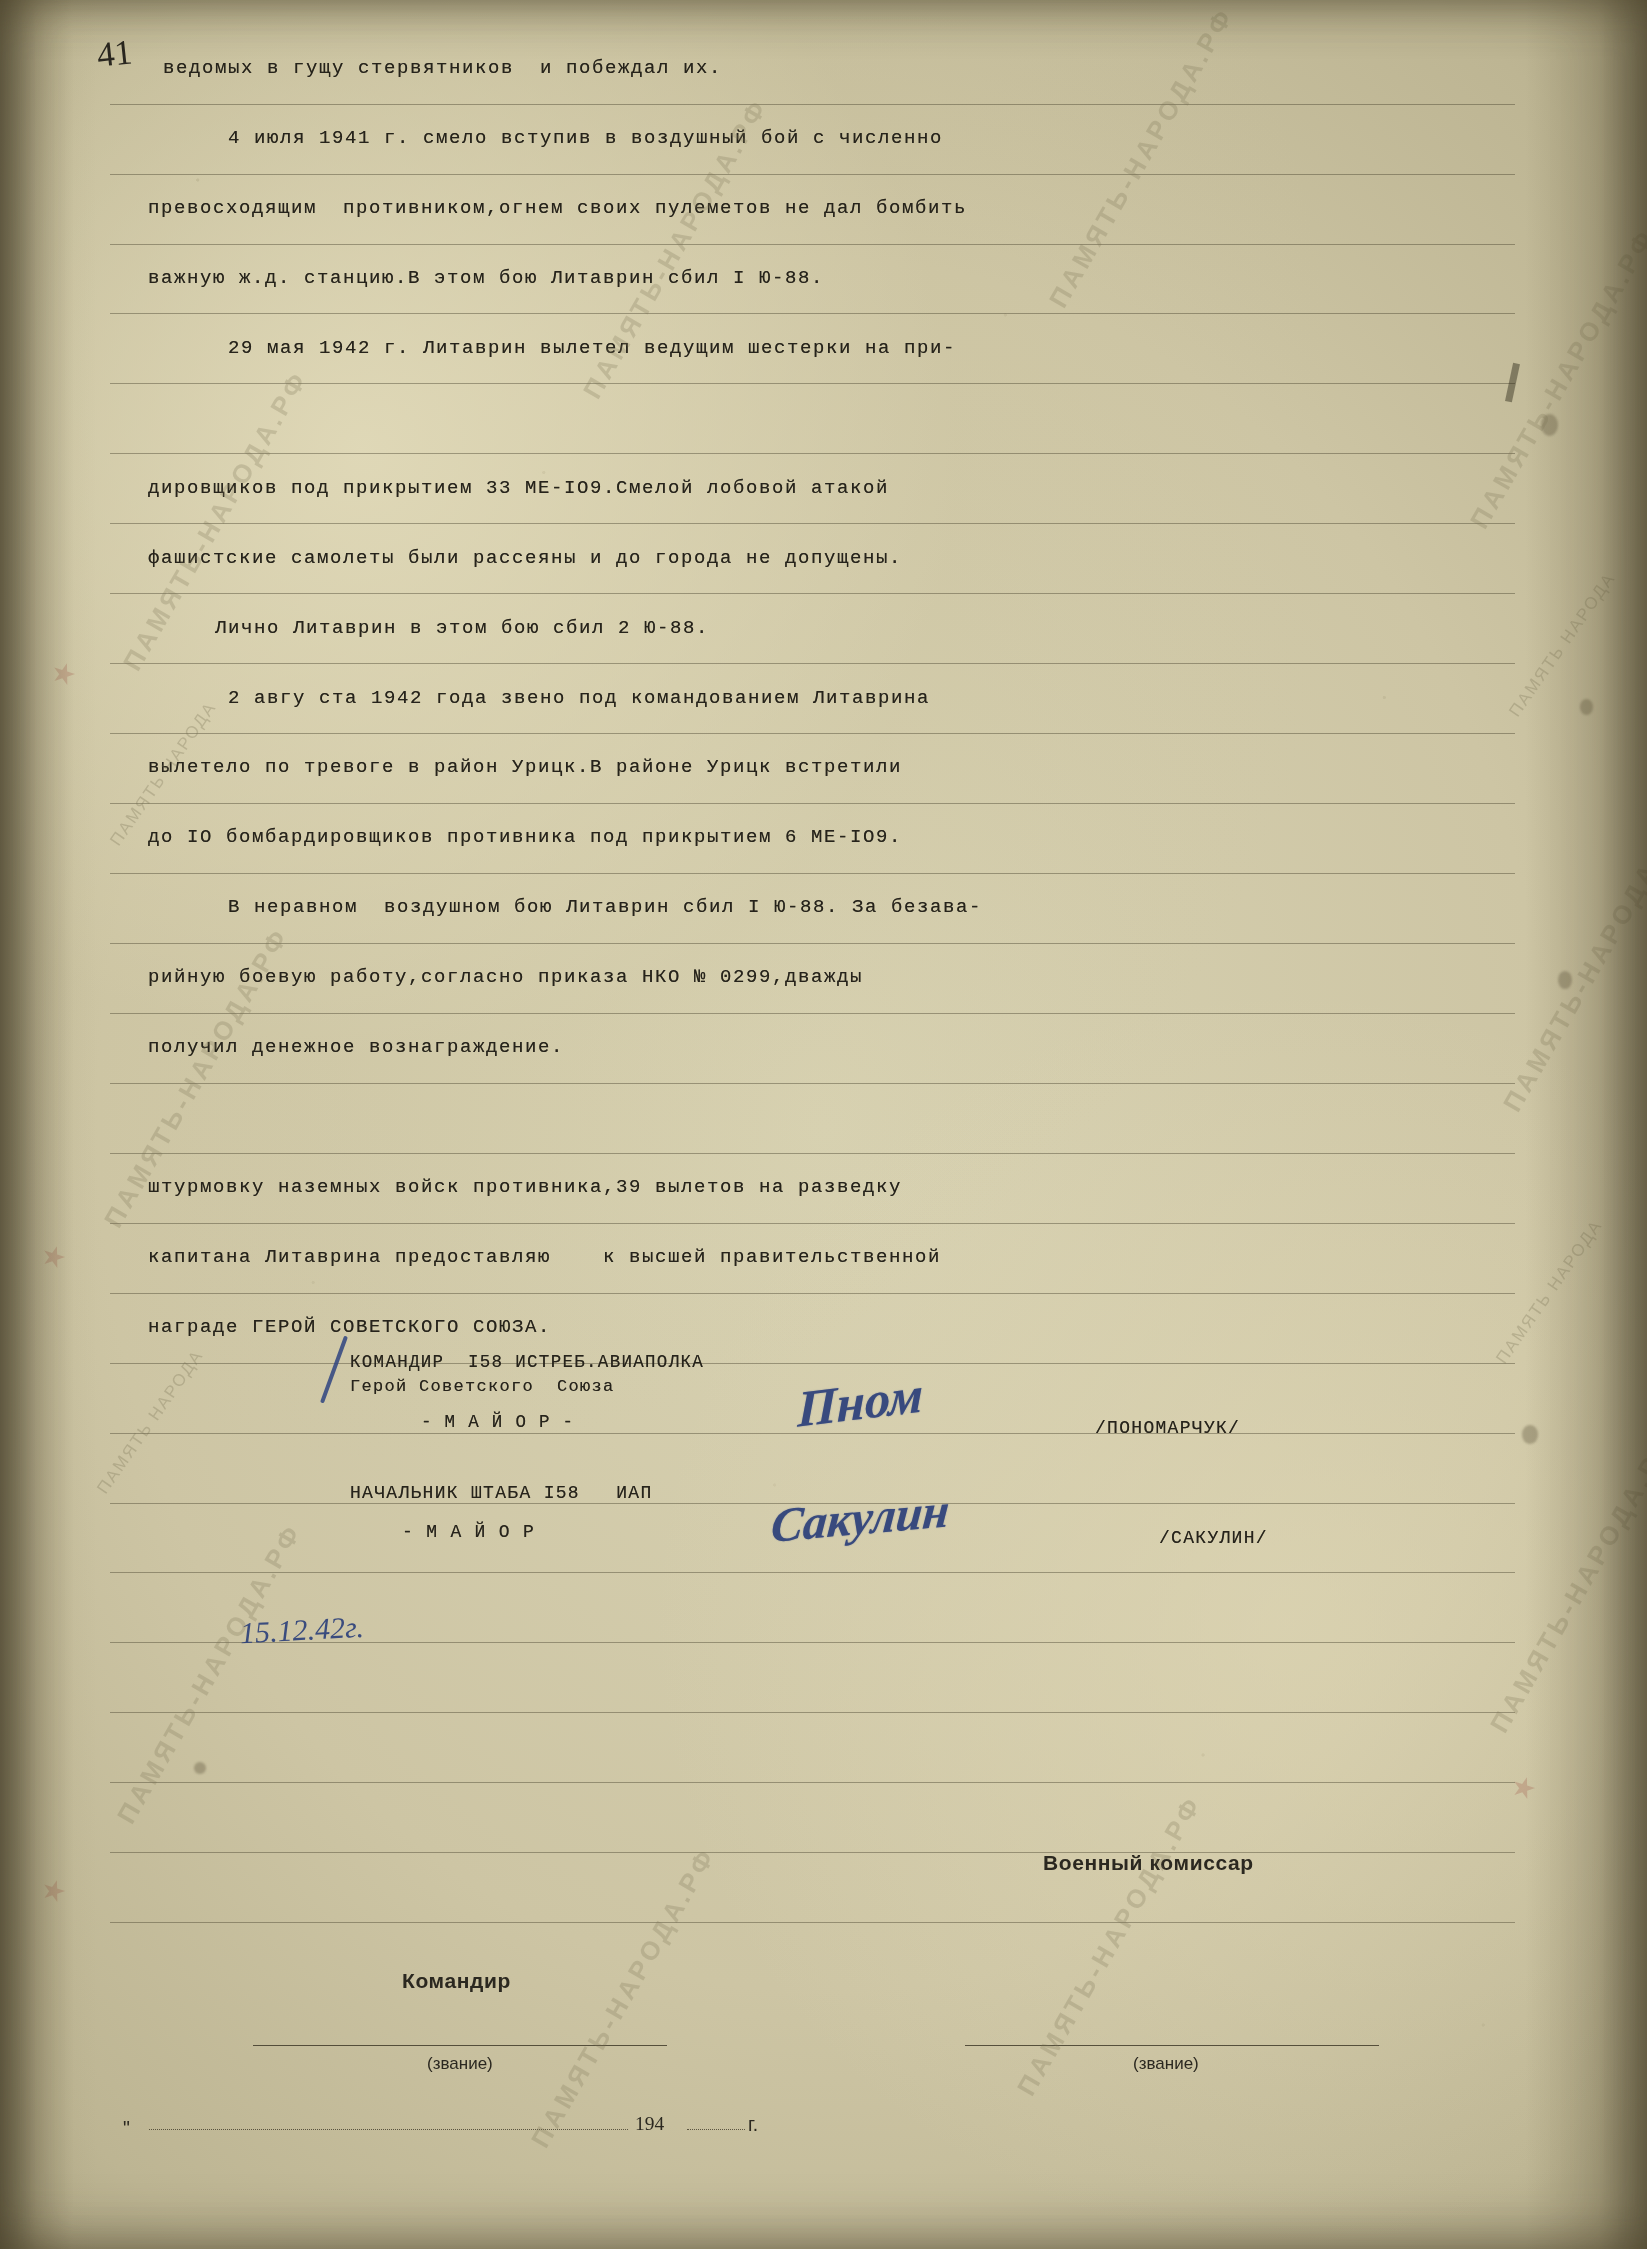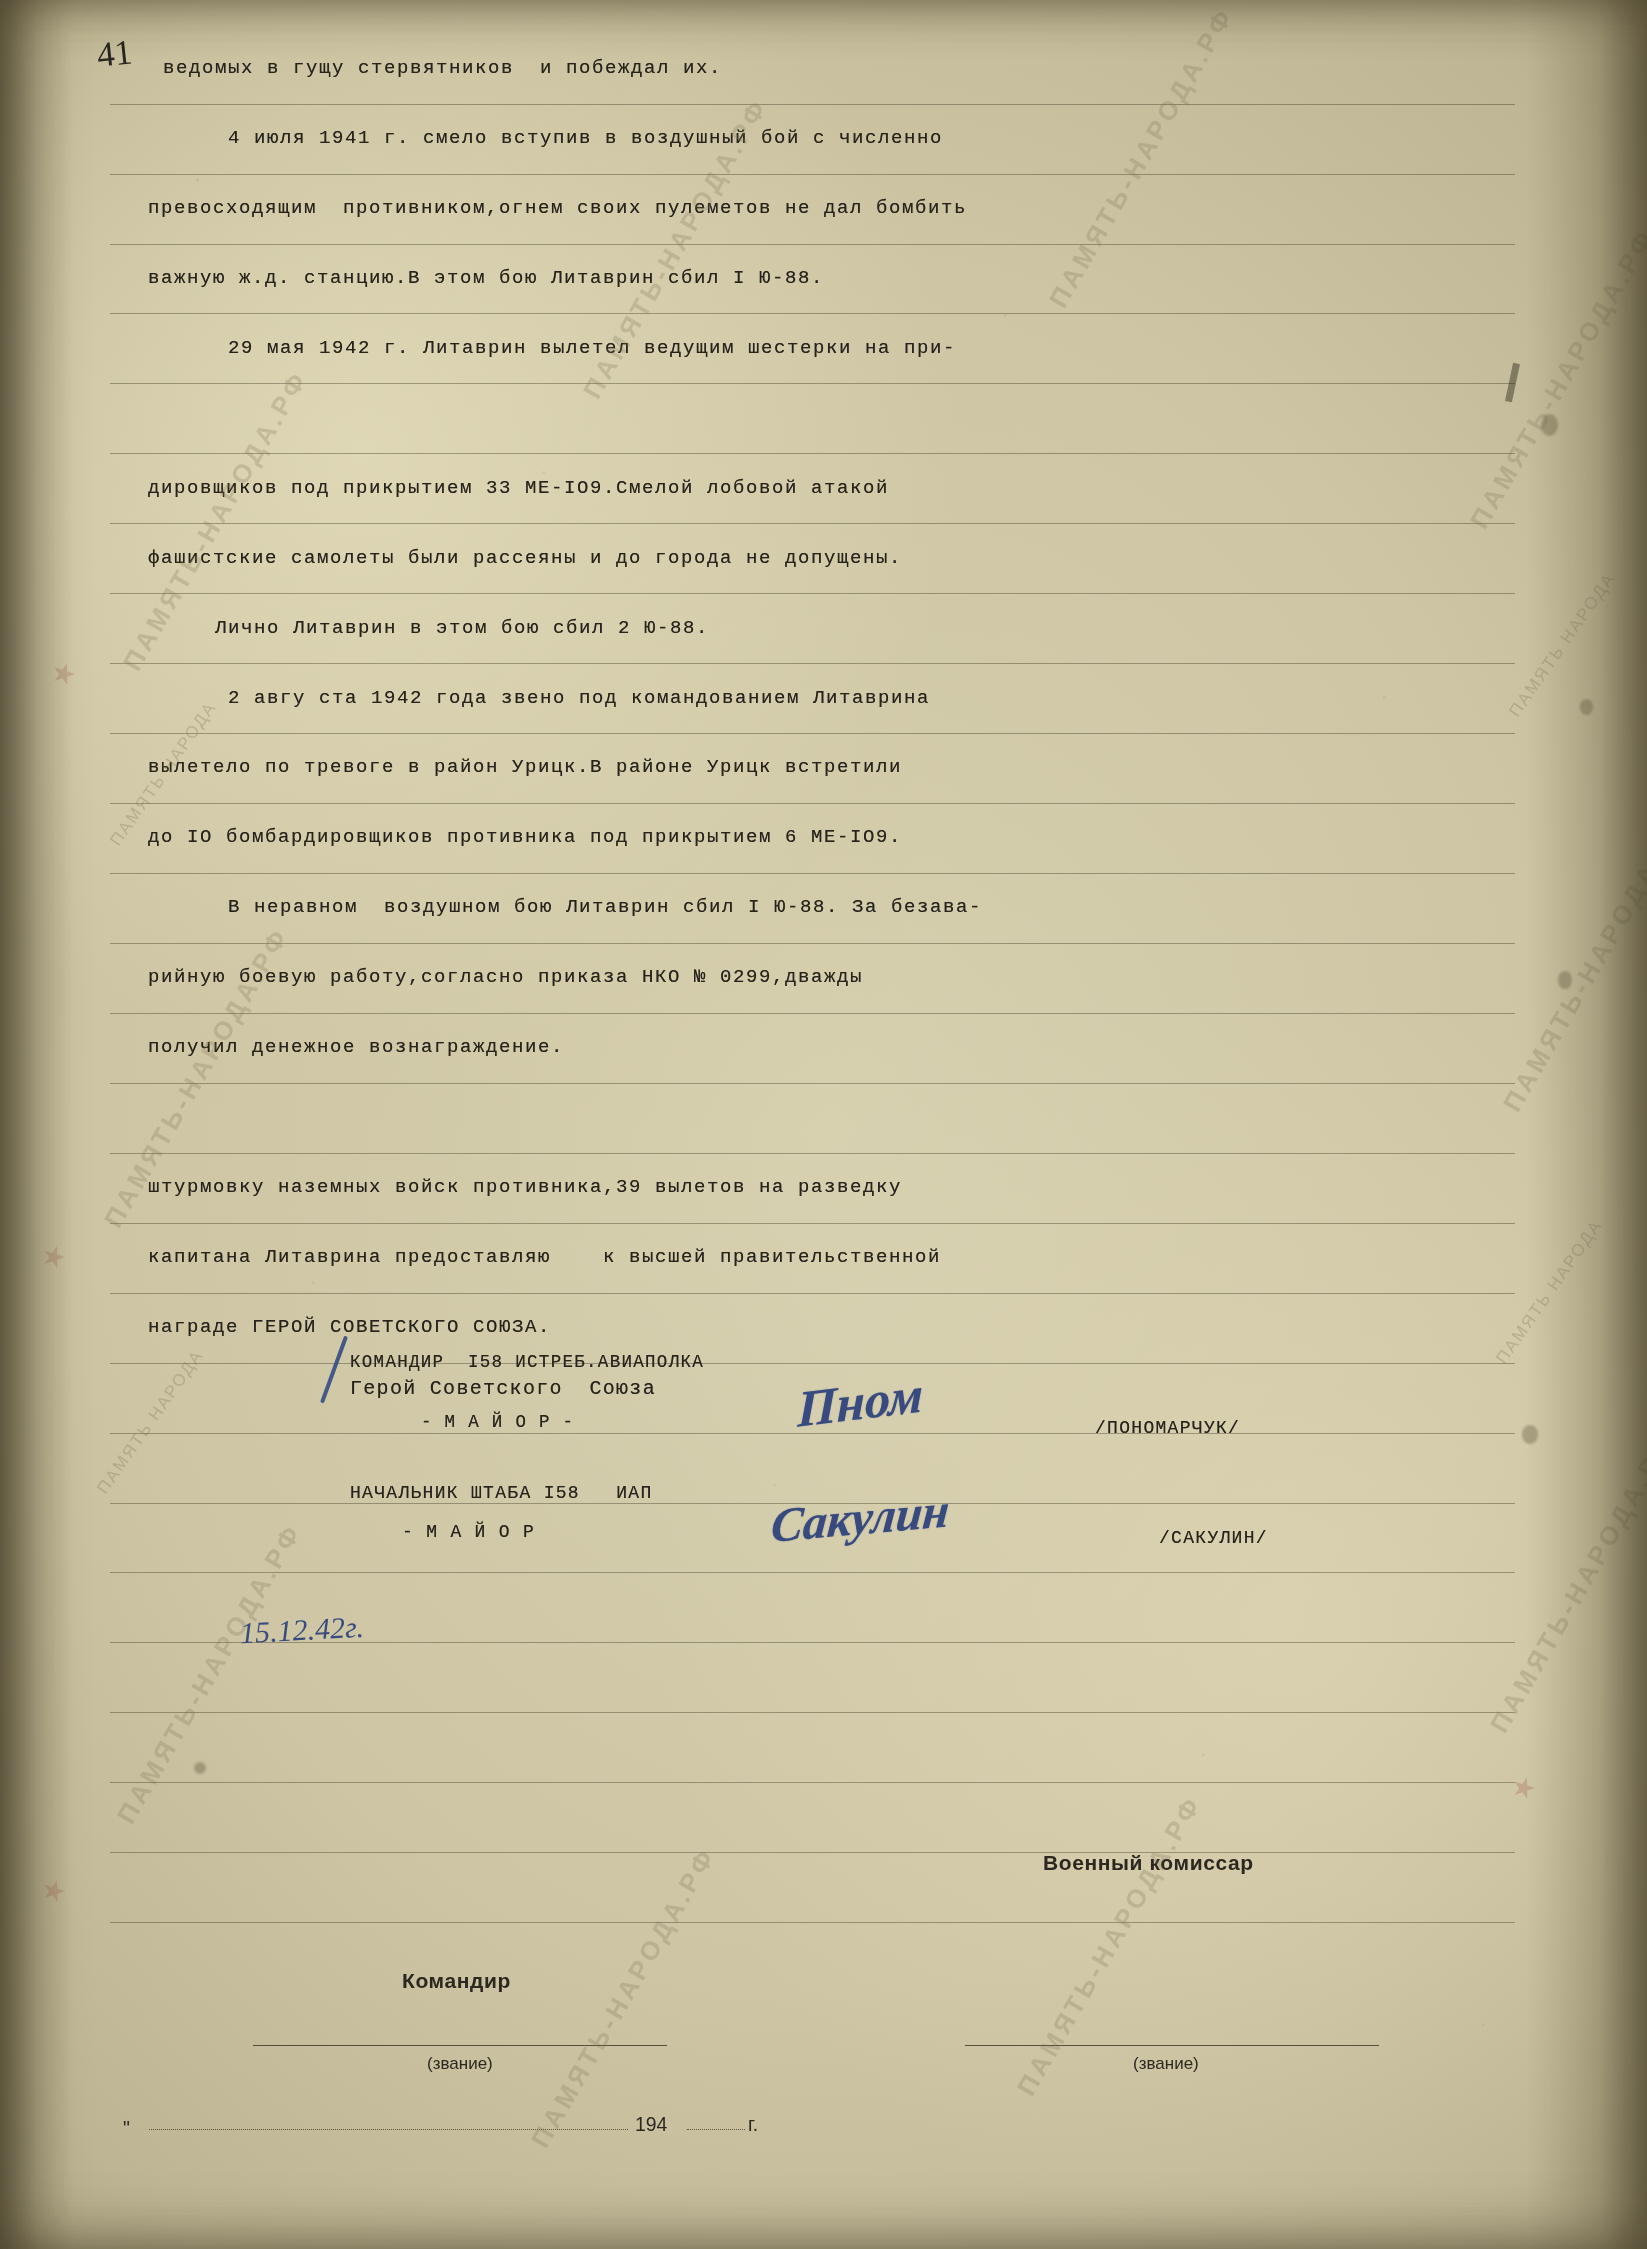--- a/index.html
+++ b/index.html
@@ -248,21 +248,21 @@
   <div class="tw" style="left:148px; top:756px;">вылетело по тревоге в район Урицк.В районе Урицк встретили</div>
   <div class="tw" style="left:148px; top:826px;">до IО бомбардировщиков противника под прикрытием 6 МЕ-IО9.</div>
   <div class="tw" style="left:163px; top:896px;text-align:right;">     В неравном  воздушном бою Литаврин сбил I Ю-88. За безава-</div>
   <div class="tw" style="left:148px; top:966px;">рийную боевую работу,согласно приказа НКО № 0299,дважды</div>
   <div class="tw" style="left:148px; top:1036px;">получил денежное вознаграждение.</div>
   <div class="tw" style="left:148px; top:1176px;">штурмовку наземных войск противника,39 вылетов на разведку</div>
   <div class="tw" style="left:148px; top:1246px;">капитана Литаврина предоставляю    к высшей правительственной</div>
   <div class="tw" style="left:148px; top:1316px;">награде ГЕРОЙ СОВЕТСКОГО СОЮЗА.</div>
 
   <div class="tw" style="left:350px; top:1352px; font-size:17.5px; letter-spacing:1.3px;">КОМАНДИР  I58 ИСТРЕБ.АВИАПОЛКА</div>
-  <div class="tw" style="left:350px; top:1377px; font-size:20px; letter-spacing:1.3px;">Герой Советского  Союза</div>
+  <div class="tw" style="left:350px; top:1377px; font-size:17px; letter-spacing:1.3px;">Герой Советского  Союза</div>
   <div class="tw" style="left:421px; top:1412px; font-size:17.5px; letter-spacing:1.3px;">- М А Й О Р -</div>
   <div class="tw" style="left:1095px; top:1418px; font-size:18px; letter-spacing:1.3px;">/ПОНОМАРЧУК/</div>
 
   <div class="tw" style="left:350px; top:1483px; font-size:18px; letter-spacing:1.3px;">НАЧАЛЬНИК ШТАБА I58   ИАП</div>
   <div class="tw" style="left:402px; top:1522px; font-size:18px; letter-spacing:1.3px;">- М А Й О Р</div>
   <div class="tw" style="left:1159px; top:1528px; font-size:18px; letter-spacing:1.3px;">/САКУЛИН/</div>
 
   <div class="pen-slash" style="left:332px; top:1334px;"></div>
   <div class="sig sig-1" style="left:797px; top:1373px;">Пном</div>
   <div class="sig sig-2" style="left:771px; top:1490px;">Сакулин</div>
@@ -272,21 +272,21 @@
   <div class="form-label" style="left:1043px; top:1851px;">Военный комиссар</div>
 
   <div class="form-line" style="left:253px; top:2045px; width:414px;"></div>
   <div class="form-line" style="left:965px; top:2045px; width:414px;"></div>
 
   <div class="form-sub" style="left:427px; top:2054px;">(звание)</div>
   <div class="form-sub" style="left:1133px; top:2054px;">(звание)</div>
 
   <div class="year-text" style="left:123px; top:2117px;">"</div>
   <div class="dotline" style="left:149px; top:2129px; width:479px;"></div>
-  <div class="year-text" style="left:635px; top:2113px;">194</div>
+  <div class="year-text" style="left:635px; top:2113px;font-family:Liberation Serif, serif;">194</div>
   <div class="dotline" style="left:687px; top:2129px; width:58px;"></div>
   <div class="year-text" style="left:748px; top:2113px;">г.</div>
 
   <div class="blot" style="left:1541px; top:414px; width:17px; height:22px;"></div>
   <div class="blot" style="left:1580px; top:699px; width:13px; height:15.5px;"></div>
   <div class="blot" style="left:1558px; top:971px; width:14.2px; height:18px;"></div>
   <div class="blot" style="left:1522px; top:1425px; width:15.5px; height:19.4px;"></div>
   <div class="blot" style="left:194px; top:1762px; width:11.7px; height:11.7px;"></div>
   <div class="tear" style="left:1509px; top:363px; width:6.5px; height:39px; transform:rotate(12deg);"></div>
 

